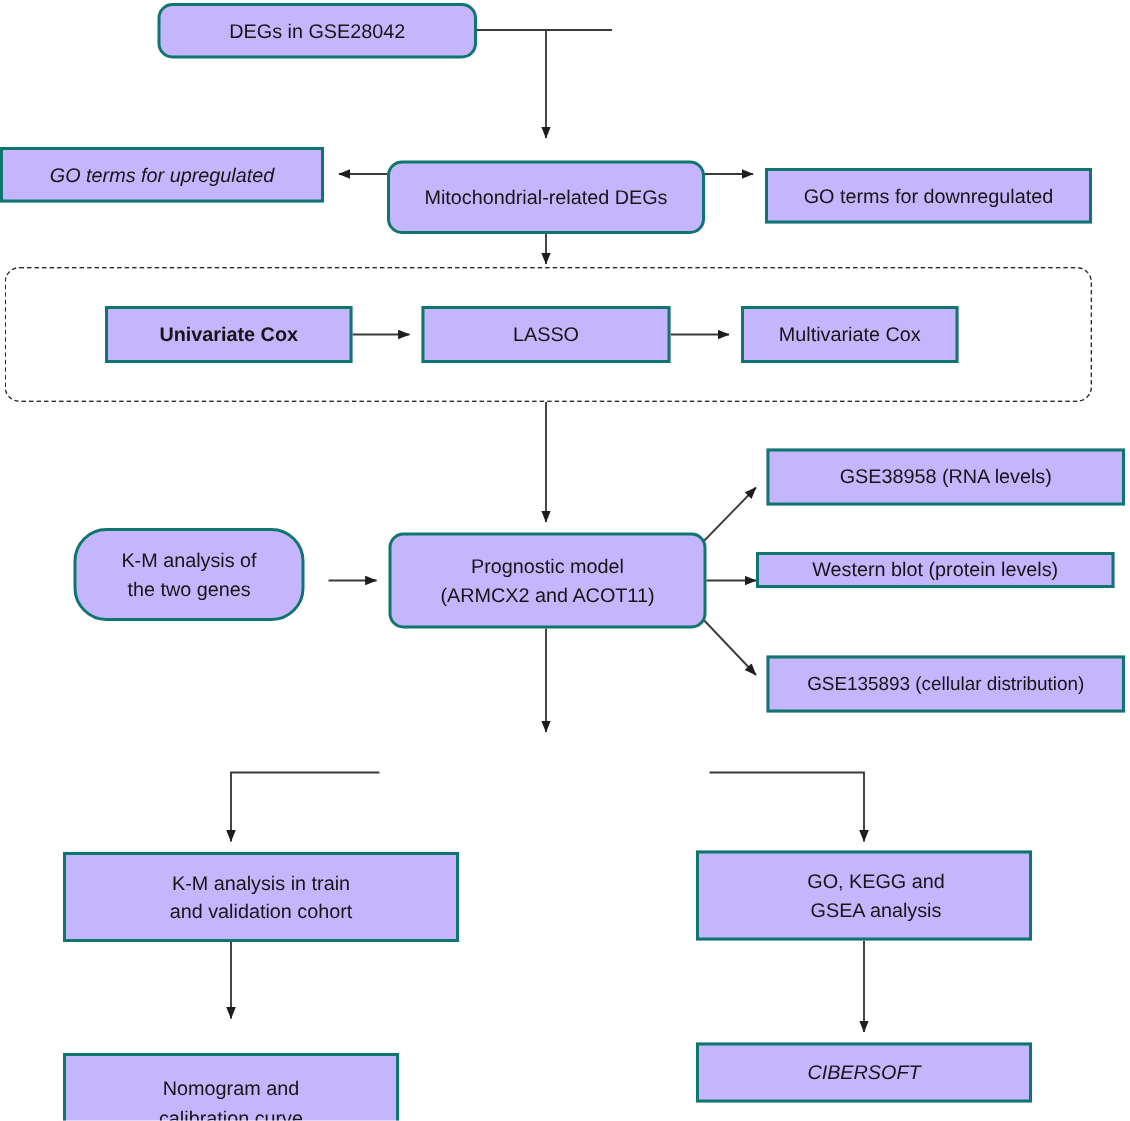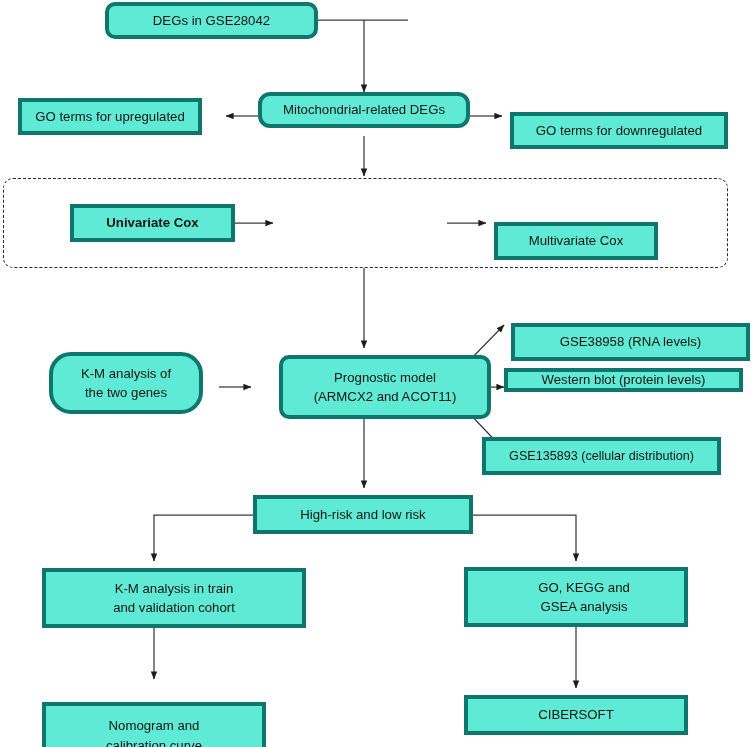--- a/index.html
+++ b/index.html
@@ -5,21 +5,21 @@
   html,body{margin:0;padding:0;background:#ffffff;}
   body{
     width:753px;height:747px;position:relative;overflow:hidden;
     font-family:"Liberation Sans","DejaVu Sans",sans-serif;
     color:#111111;
   }
   #stage{position:absolute;left:0;top:0;width:753px;height:747px;}
   svg#wires{position:absolute;left:0;top:0;width:753px;height:747px;overflow:visible;}
   .node{
     position:absolute;box-sizing:border-box;
-    border:4px solid #0f766e;background:#5eead4;
+    border:2px solid #0f766e;background:#c4b5fd;
     display:flex;align-items:center;justify-content:center;
     text-align:center;line-height:1.45;
     font-size:13.2px;color:#151515;
     padding:2px 6px;
   }
   .node.rounded{border-radius:10px;}
   .node .lbl{display:block;white-space:pre-line;}
   .dashgroup{
     position:absolute;box-sizing:border-box;
     border:1.6px dashed #2b2b2b;border-radius:10px;background:transparent;
@@ -69,79 +69,79 @@
     </g>
   </svg>
 
   <div class="dashgroup" style="left:3px;top:178px;width:725px;height:90px;"></div>
 
   <div class="node rounded" style="left:105px;top:2px;width:213px;height:37px;">
     <span class="lbl">DEGs in GSE28042</span>
   </div>
 
 
-  <div class="node" style="left:18px;top:98px;width:184px;height:37px;">
+  <div class="node" style="left:0;top:98px;width:216px;height:37px;font-style:italic;">
     <span class="lbl">GO terms for upregulated</span>
   </div>
 
-  <div class="node rounded" style="left:258px;top:92px;width:212px;height:36px;border-radius:12px;">
+  <div class="node rounded" style="left:258px;top:107px;width:212px;height:49px;">
     <span class="lbl">Mitochondrial-related DEGs</span>
   </div>
 
   <div class="node" style="left:510px;top:112px;width:218px;height:37px;">
     <span class="lbl">GO terms for downregulated</span>
   </div>
 
   <div class="node" style="left:70px;top:204px;width:165px;height:38px;font-weight:bold;">
     <span class="lbl">Univariate Cox</span>
   </div>
 
+  <div class="node" style="left:281px;top:204px;width:166px;height:38px;">
+    <span class="lbl">LASSO</span>
+  </div>
 
-  <div class="node" style="left:494px;top:204px;width:164px;height:38px;margin-top:18px;">
+  <div class="node" style="left:494px;top:204px;width:145px;height:38px;">
     <span class="lbl">Multivariate Cox</span>
   </div>
 
   <div class="node rounded" style="left:49px;top:352px;width:154px;height:62px;border-radius:22px;">
     <span class="lbl">K-M analysis of
 the two genes</span>
   </div>
 
-  <div class="node rounded" style="left:259px;top:355px;width:212px;height:64px;margin-left:20px;">
+  <div class="node rounded" style="left:259px;top:355px;width:212px;height:64px;">
     <span class="lbl">Prognostic model
 (ARMCX2 and ACOT11)</span>
   </div>
 
-  <div class="node" style="left:511px;top:299px;width:239px;height:38px;margin-top:24px;">
+  <div class="node" style="left:511px;top:299px;width:239px;height:38px;">
     <span class="lbl">GSE38958 (RNA levels)</span>
   </div>
 
   <div class="node" style="left:504px;top:368px;width:239px;height:24px;">
     <span class="lbl">Western blot (protein levels)</span>
   </div>
 
-  <div class="node" style="left:482px;top:437px;width:239px;height:38px;font-size:12.6px;">
+  <div class="node" style="left:511px;top:437px;width:239px;height:38px;font-size:12.6px;">
     <span class="lbl">GSE135893 (cellular distribution)</span>
   </div>
 
-  <div class="node" style="left:253px;top:495px;width:220px;height:39px;">
-    <span class="lbl">High-risk and low risk</span>
-  </div>
 
   <div class="node" style="left:42px;top:568px;width:264px;height:60px;">
     <span class="lbl">K-M analysis in train
 and validation cohort</span>
   </div>
 
   <div class="node" style="left:464px;top:567px;width:224px;height:60px;padding-left:22px;">
     <span class="lbl">GO, KEGG and
 GSEA analysis</span>
   </div>
 
   <div class="node" style="left:42px;top:702px;width:224px;height:67px;justify-content:center;">
     <span class="lbl">Nomogram and
 calibration curve</span>
   </div>
 
-  <div class="node" style="left:464px;top:695px;width:224px;height:40px;">
+  <div class="node" style="left:464px;top:695px;width:224px;height:40px;font-style:italic;">
     <span class="lbl">CIBERSOFT</span>
   </div>
 
 </div>
 
 </body></html>

